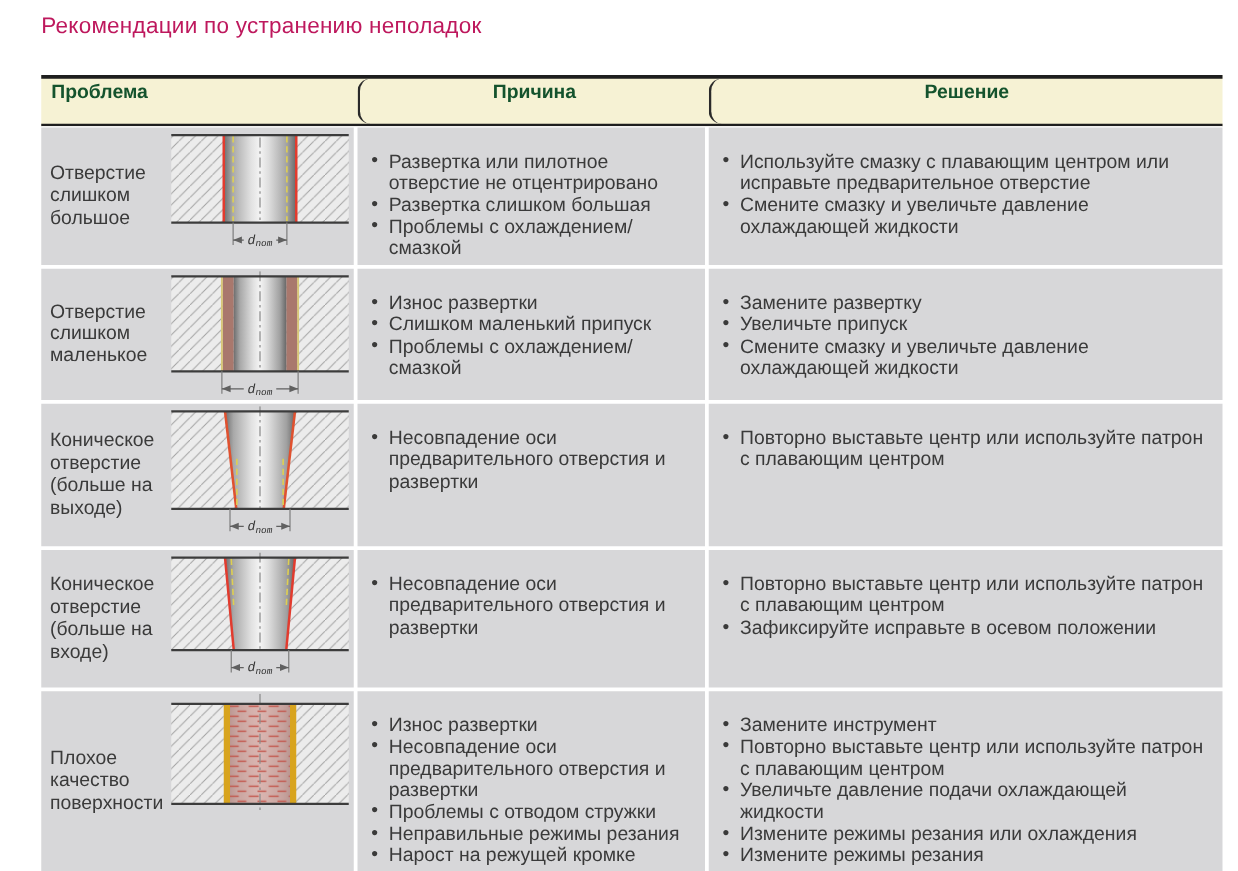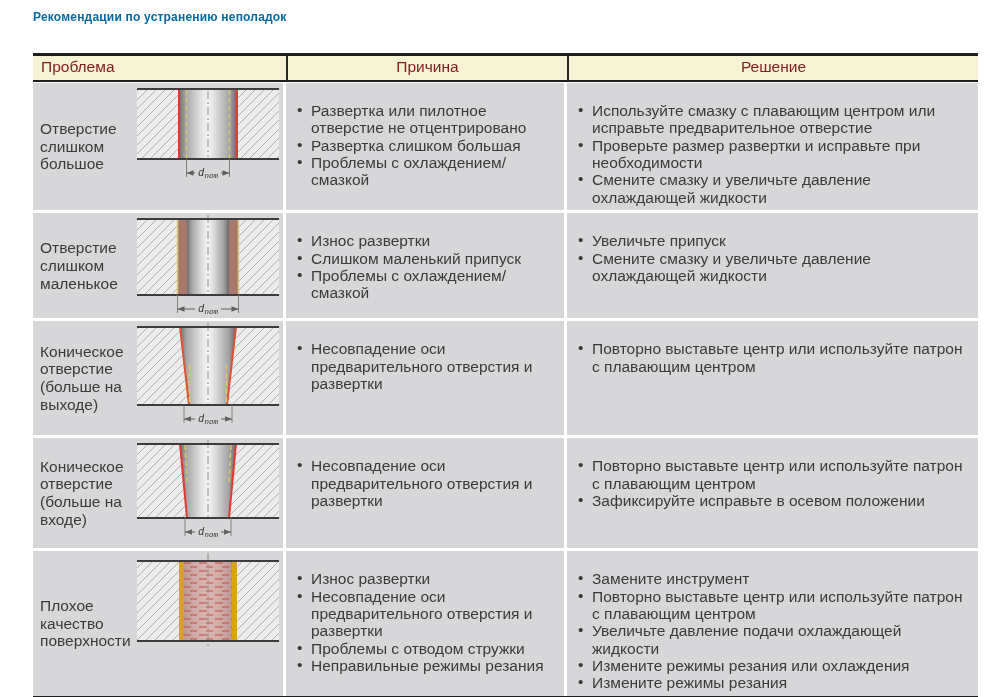--- a/index.html
+++ b/index.html
@@ -1,25 +1,25 @@
 <!DOCTYPE html>
 <html><head>
 <meta charset="utf-8">
 <style>
   html,body{margin:0;padding:0;background:#fff;}
   body{width:990px;height:697px;font-family:"Liberation Sans",sans-serif;overflow:hidden;}
   .page{padding:10px 12px 0 33px;}
-  .title{font-size:12px;font-weight:bold;color:#0369a1;margin:0;letter-spacing:.2px;}
+  .title{font-size:18px;font-weight:normal;color:#be185d;margin:0;letter-spacing:.2px;}
   .table{width:945px;margin-top:29px;border-bottom:3px solid #1e1e1e;}
   .thead{display:grid;grid-template-columns:253px 281px 411px;background:#F6F2D4;
          border-top:3px solid #1e1e1e;border-bottom:2px solid #1e1e1e;}
-  .th{font-size:15.5px;font-weight:normal;color:#7f1d1d;padding:2px 0 4px;}
+  .th{font-size:15.5px;font-weight:bold;color:#14532d;padding:2px 0 16px;}
   .th-problem{padding-left:8px;}
   .th-cause,.th-solution{text-align:center;}
-  .th-cause,.th-solution{border-left:2px solid #2a2a2a;}
+  .th-cause,.th-solution{border-left:2px solid #2a2a2a;border-radius:10px;}
   .tbody{display:flex;flex-direction:column;gap:3px;background:#fff;padding-top:1px;}
   .row{display:grid;grid-template-columns:250px 278px 411px;column-gap:3px;}
   .row:nth-child(1){min-height:102px;}
   .row:nth-child(2){min-height:105px;}
   .row:nth-child(3){min-height:114px;}
   .row:nth-child(4){min-height:110px;}
   .row:nth-child(5){min-height:121px;}
   .cell{background:#D7D7D9;}
   .cell-problem{display:flex;}
   .problem-label{width:96px;padding-left:7px;align-self:center;
@@ -91,21 +91,20 @@
     <div class="cell cell-cause">
       <ul class="bullets">
               <li>Развертка или пилотное отверстие не отцентрировано</li>
               <li>Развертка слишком большая</li>
               <li>Проблемы с охлаждением/смазкой</li>
             </ul>
     </div>
     <div class="cell cell-solution">
       <ul class="bullets">
               <li>Используйте смазку с плавающим центром или исправьте предварительное отверстие</li>
-              <li>Проверьте размер развертки и исправьте при необходимости</li>
               <li>Смените смазку и увеличьте давление охлаждающей жидкости</li>
             </ul>
     </div>
   </div>
 
   <div class="row">
     <div class="cell cell-problem">
       <div class="problem-label">Отверстие слишком маленькое</div>
       <div class="diagram"><svg width="148" height="102" viewBox="0 0 148 102">
                 <defs>
@@ -150,20 +149,21 @@
     </div>
     <div class="cell cell-cause">
       <ul class="bullets">
               <li>Износ развертки</li>
               <li>Слишком маленький припуск</li>
               <li>Проблемы с охлаждением/смазкой</li>
             </ul>
     </div>
     <div class="cell cell-solution">
       <ul class="bullets">
+              <li>Замените развертку</li>
               <li>Увеличьте припуск</li>
               <li>Смените смазку и увеличьте давление охлаждающей жидкости</li>
             </ul>
     </div>
   </div>
 
   <div class="row">
     <div class="cell cell-problem">
       <div class="problem-label">Коническое отверстие (больше на выходе)</div>
       <div class="diagram"><svg width="148" height="108" viewBox="0 0 148 108">
@@ -309,20 +309,21 @@
                 <line x1="3" y1="8" x2="145" y2="8" stroke="#3c3c3c" stroke-width="1.8"></line>
   <line x1="3" y1="88" x2="145" y2="88" stroke="#3c3c3c" stroke-width="1.8"></line>
     </svg></div>
     </div>
     <div class="cell cell-cause">
       <ul class="bullets">
               <li>Износ развертки</li>
               <li>Несовпадение оси предварительного отверстия и развертки</li>
               <li>Проблемы с отводом стружки</li>
               <li>Неправильные режимы резания</li>
+              <li>Нарост на режущей кромке</li>
             </ul>
     </div>
     <div class="cell cell-solution">
       <ul class="bullets">
               <li>Замените инструмент</li>
               <li>Повторно выставьте центр или используйте патрон с плавающим центром</li>
               <li>Увеличьте давление подачи охлаждающей жидкости</li>
               <li>Измените режимы резания или охлаждения</li>
               <li>Измените режимы резания</li>
             </ul>

